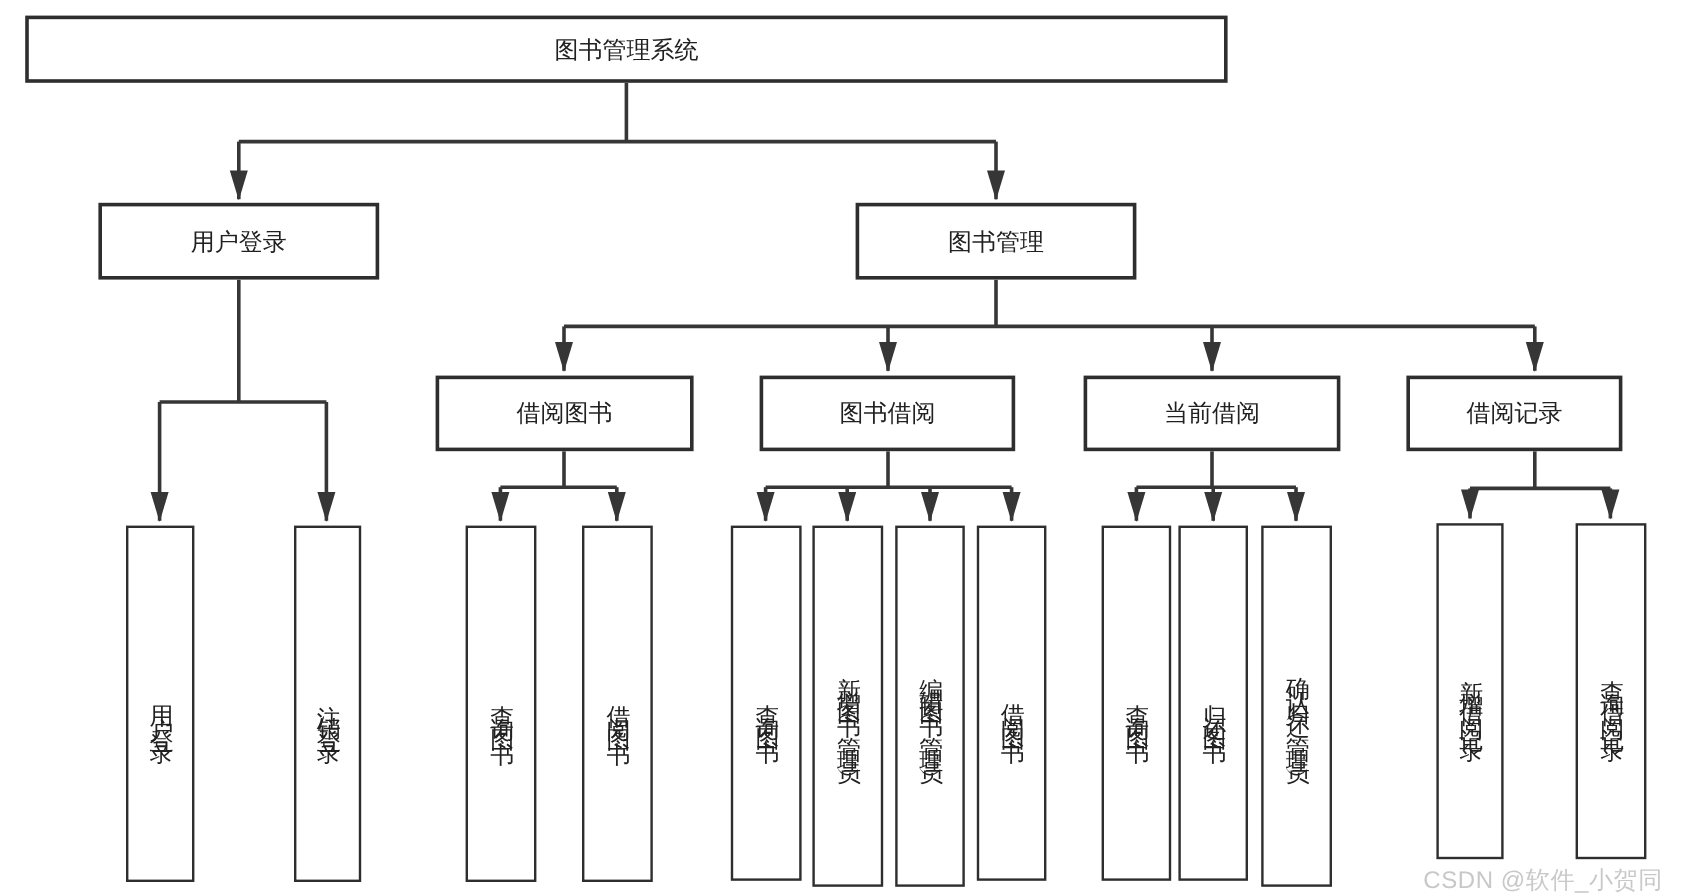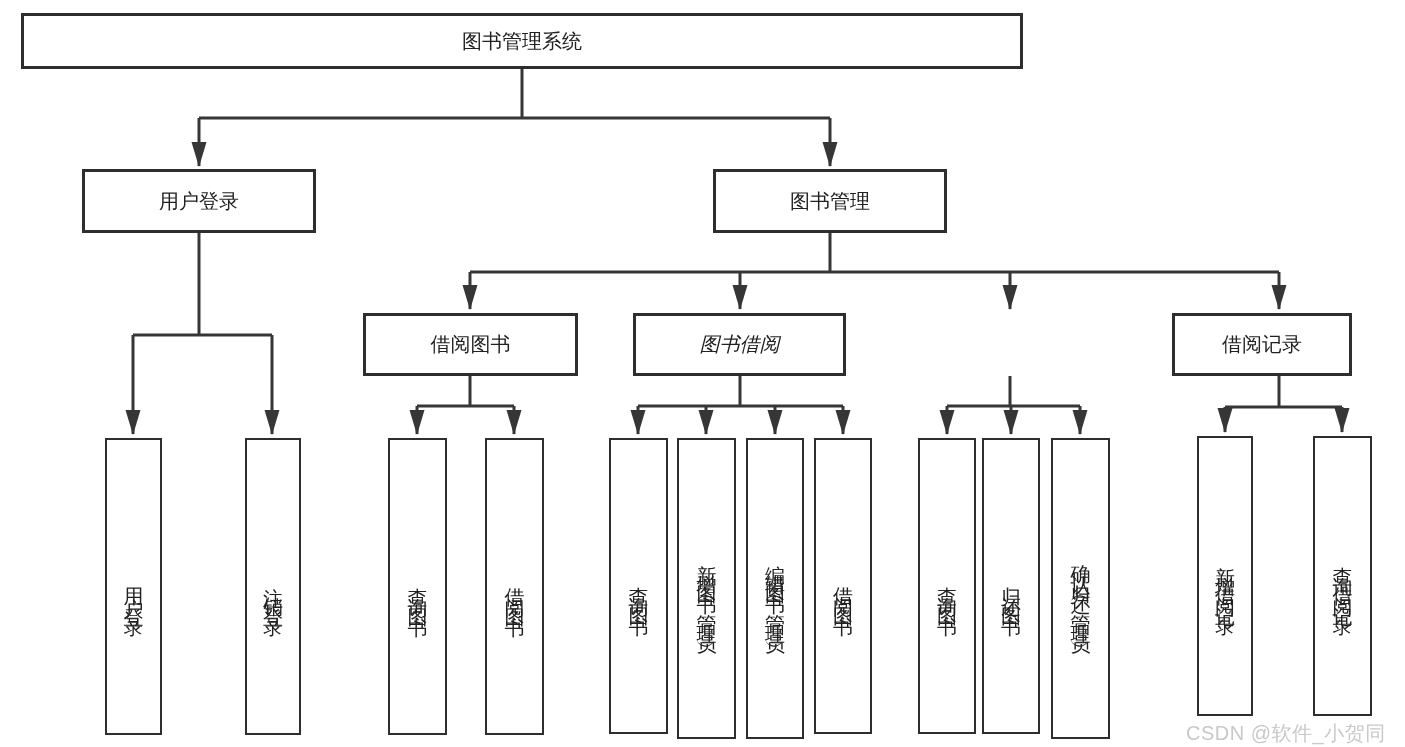--- a/index.html
+++ b/index.html
@@ -111,22 +111,25 @@
   <div class="node" style="left:82px; top:169px; width:234px; height:64px;">
     <span>用户登录</span>
   </div>
   <div class="node" style="left:713px; top:169px; width:234px; height:64px;justify-content:center;">
     <span>图书管理</span>
   </div>
 
   <div class="node" style="left:363px; top:313px; width:215px; height:63px;">
     <span>借阅图书</span>
   </div>
-  <div class="node" style="left:633px; top:313px; width:213px; height:63px;font-style:italic;">
+  <div class="node" style="left:633px; top:313px; width:213px; height:63px;">
     <span>图书借阅</span>
+  </div>
+  <div class="node" style="left:903px; top:313px; width:214px; height:63px;">
+    <span>当前借阅</span>
   </div>
   <div class="node" style="left:1172px; top:313px; width:180px; height:63px;">
     <span>借阅记录</span>
   </div>
 
   <div class="node leaf" style="left:105px; top:438px; width:57px; height:297px;">
     <span class="vtext">用户登录</span>
   </div>
   <div class="node leaf" style="left:245px; top:438px; width:56px; height:297px;">
     <span class="vtext">注销登录</span>

